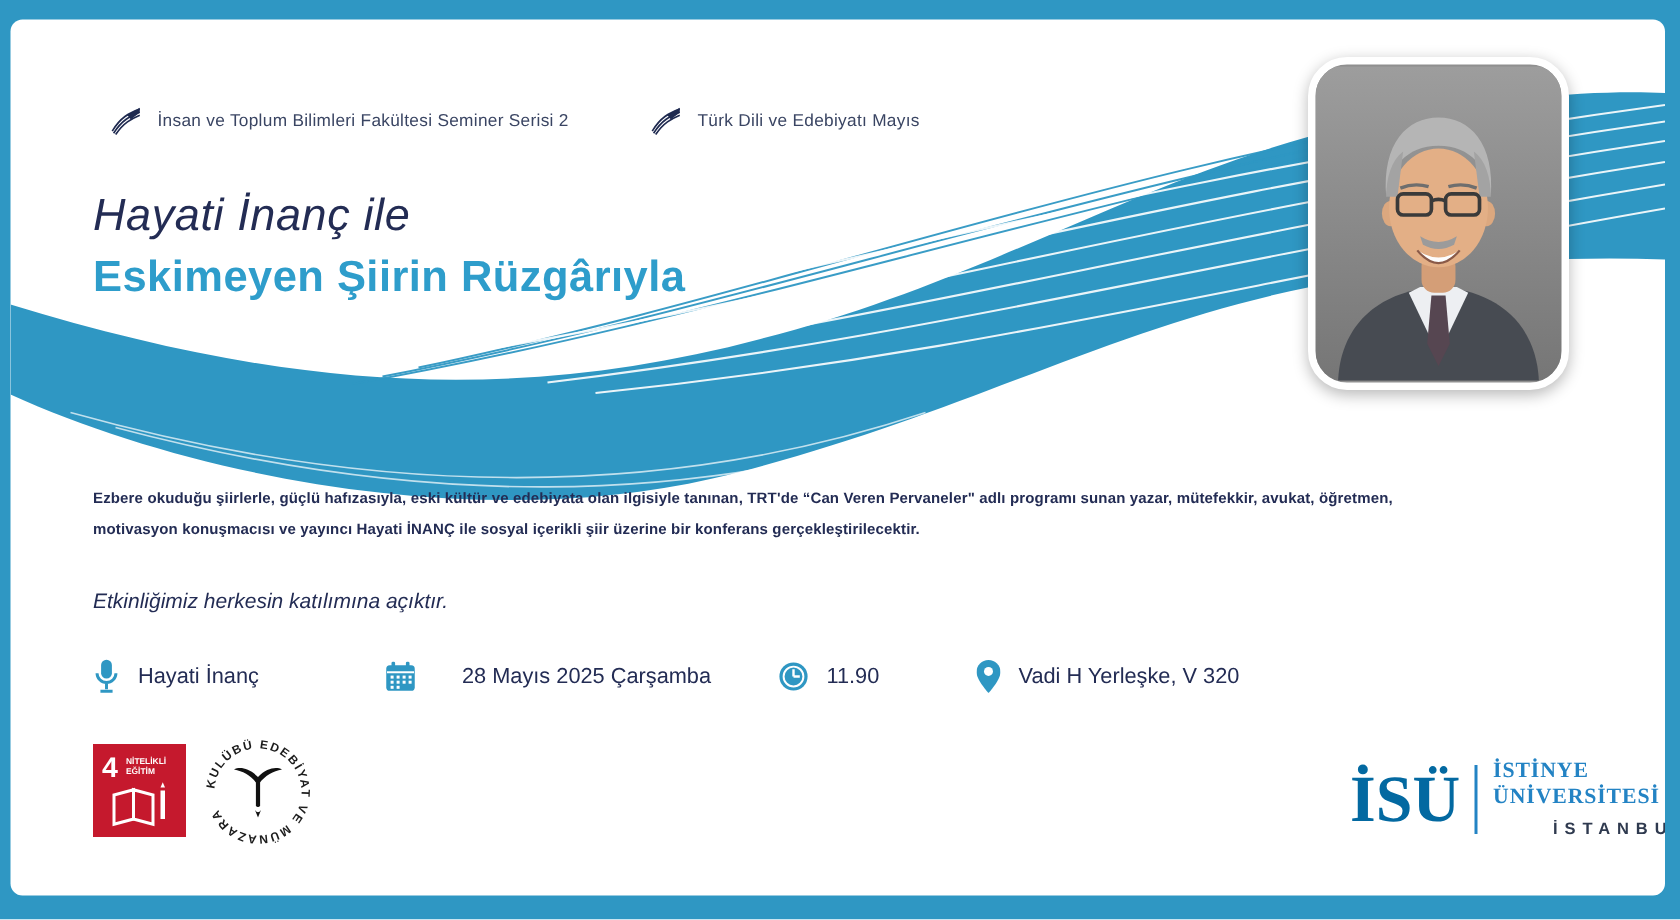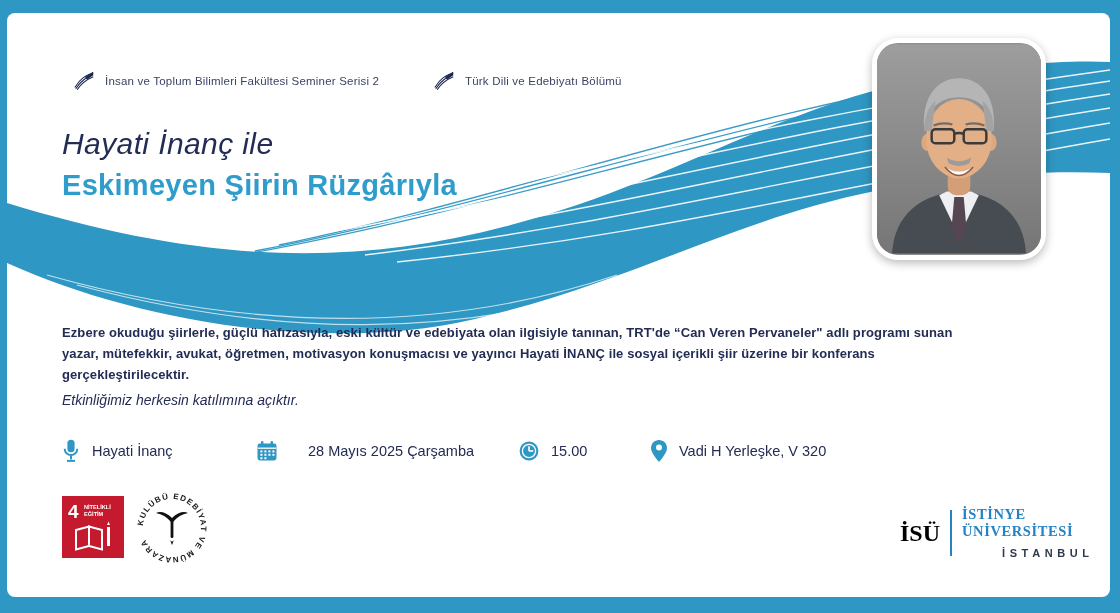--- a/index.html
+++ b/index.html
@@ -26,37 +26,37 @@
             font-size:29px; font-weight:700; color:#2E9DCB; letter-spacing:.3px; }
 
   
   .photo { position:absolute; left:865px; top:25px; width:174px; height:222px; z-index:3;
            border-radius:26px; border:5px solid #ffffff; overflow:hidden;
            box-shadow:0 3px 10px rgba(0,0,0,.28); background:#8f8f8f; }
   .photo svg { display:block; width:100%; height:100%; }
 
   
   .para { position:absolute; left:55px; top:309px; width:915px; z-index:2;
-          font-size:13px; font-weight:700; color:#232C54; line-height:21px; letter-spacing:.1px; }
+          font-size:10px; font-weight:700; color:#232C54; line-height:21px; letter-spacing:.1px; }
   .note { position:absolute; left:55px; top:379px; z-index:2;
           font-size:14px; font-style:italic; font-weight:500; color:#232C54; }
 
   
   .detail { position:absolute; top:424px; height:28px; display:flex; align-items:center; gap:12px; z-index:2; }
   .detail .lbl { font-size:14.5px; font-weight:400; color:#232C54; }
   .d-speaker { left:55px; }
   .d-date    { left:250px;gap:31px; }
   .d-time    { left:512px; }
   .d-venue   { left:644px; }
 
   
   .sdg { position:absolute; left:55px; top:483px; width:62px; height:62px; z-index:2; }
   .club { position:absolute; left:129px; top:479px; width:72px; height:72px; z-index:2; }
   .uni { position:absolute; left:893px; top:494px; display:flex; align-items:center; gap:10px; z-index:2; }
-  .uni-abbr { font-family:"Liberation Serif", serif; font-weight:700; font-size:24px; color:#000000; line-height:1; }
+  .uni-abbr { font-family:"Liberation Serif", serif; font-weight:700; font-size:44px; color:#0369a1; line-height:1; }
   .uni-div  { width:2px; height:46px; background:#2383C4; }
   .uni-col  { display:flex; flex-direction:column; gap:1px; }
   .uni-n1, .uni-n2 { font-family:"Liberation Serif", serif; font-weight:700; font-size:14.5px;
                      color:#2383C4; letter-spacing:.6px; line-height:1.1; }
   .uni-city { font-size:11px; font-weight:600; color:#2F3A4F; letter-spacing:4.6px; margin-top:6px;padding-left:40px; }
 </style>
 </head>
 <body>
 
 <div class="page">
@@ -97,21 +97,21 @@
     </div>
     <div class="hdr-item hdr-2">
       <svg class="book-ic" viewBox="0 0 24 24">
         <g stroke="#1F2A50" stroke-width="1.2" fill="none">
           <path d="M2,19 C8,9 14,6 22,3"></path>
           <path d="M3,20.5 C9,11 15,8 22,5.2"></path>
           <path d="M4.5,21.5 C10,13 16,10 22,7.4"></path>
         </g>
         <path d="M22,2 L13,7.5 L15.5,10.5 L22,5.5 Z" fill="#1F2A50"></path>
       </svg>
-      <span class="txt">Türk Dili ve Edebiyatı Bölümü</span>
+      <span class="txt">Türk Dili ve Edebiyatı Mayıs</span>
     </div>
 
     <div class="title1">Hayati İnanç ile</div>
     <div class="title2">Eskimeyen Şiirin Rüzgârıyla</div>
 
     <div class="photo">
       <svg viewBox="0 0 174 222">
         <defs>
           <linearGradient id="gbg" x1="0" y1="0" x2="0" y2="1">
             <stop offset="0" stop-color="#9d9d9d"></stop>
@@ -177,21 +177,21 @@
       <span class="lbl">28 Mayıs 2025 Çarşamba</span>
     </div>
 
     <div class="detail d-time">
       <svg width="20" height="20" viewBox="0 0 20 20">
         <circle cx="10" cy="10" r="9.4" fill="#2F97C3"></circle>
         <circle cx="10" cy="10" r="6.6" fill="none" stroke="#ffffff" stroke-width="1.3"></circle>
         <line x1="10" y1="10" x2="10" y2="5.2" stroke="#ffffff" stroke-width="1.6"></line>
         <line x1="10" y1="10" x2="14.2" y2="10" stroke="#ffffff" stroke-width="1.6"></line>
       </svg>
-      <span class="lbl">15.00</span>
+      <span class="lbl">11.90</span>
     </div>
 
     <div class="detail d-venue">
       <svg width="16" height="22" viewBox="0 0 16 22">
         <path d="M8,0 C3.6,0 0,3.6 0,8 C0,13.5 8,22 8,22 C8,22 16,13.5 16,8 C16,3.6 12.4,0 8,0 Z" fill="#2F97C3"></path>
         <circle cx="8" cy="7.6" r="3" fill="#ffffff"></circle>
       </svg>
       <span class="lbl">Vadi H Yerleşke, V 320</span>
     </div>
 

